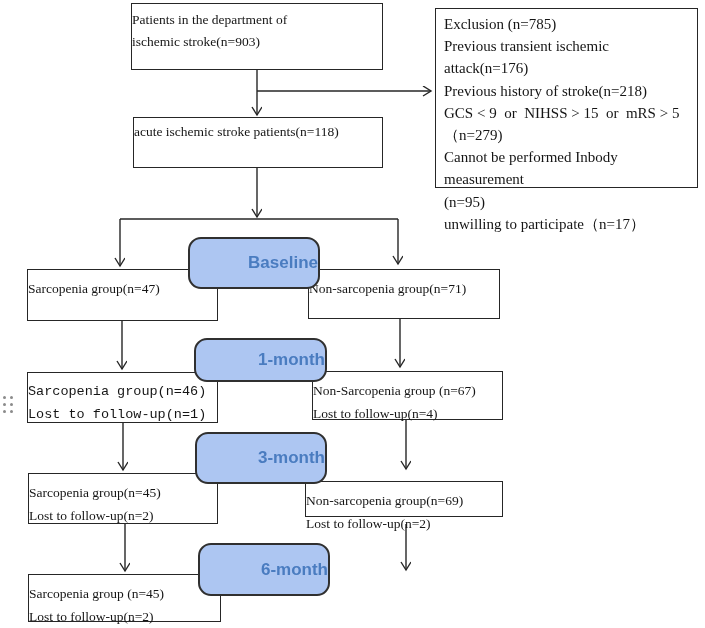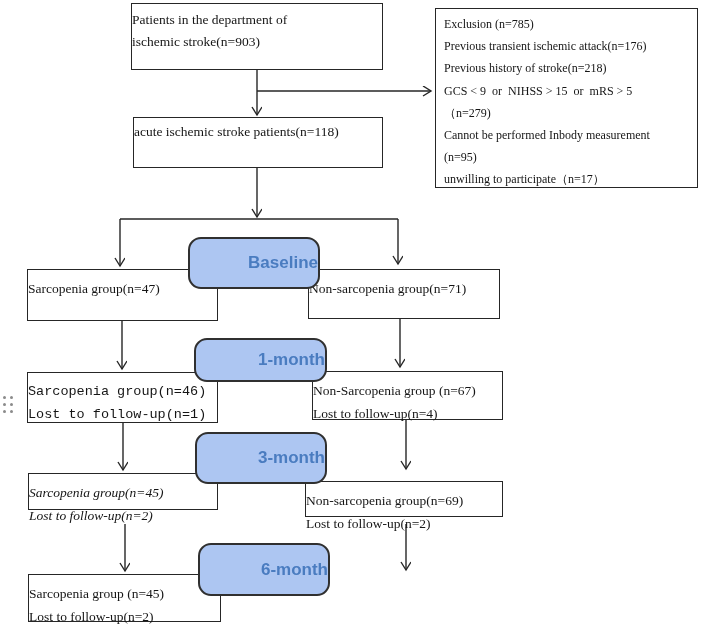--- a/index.html
+++ b/index.html
@@ -24,31 +24,31 @@
     color:#151515;
   }
   .box .bline { white-space:pre-wrap; }
 
   .top-box    { left:131px; top:3px;   width:252px; height:67px; padding-top:5px; line-height:22px; }
   .enroll-box { left:133px; top:117px; width:250px; height:51px; padding-top:2px; }
 
   .exclusion-box {
     left:435px; top:8px; width:263px; height:180px;
     text-align:left; padding:4px 8px 0 8px;
-    font-size:12px; line-height:22.2px;
+    font-size:15px; line-height:22.2px;
   }
   .exclusion-box .bline { display:block; white-space:pre-wrap; }
 
   .grp { padding-top:7px; }
 
   .g1L { left:27px;  top:269px; width:191px; height:52px; }
   .g1R { left:308px; top:269px; width:192px; height:50px; }
   .g2L { left:27px;  top:372px; width:191px; height:51px;font-family:Liberation Mono, monospace; }
   .g2R { left:312px; top:371px; width:191px; height:49px; }
-  .g3L { left:28px;  top:473px; width:190px; height:37px;font-style:italic; }
+  .g3L { left:28px;  top:473px; width:190px; height:51px; }
   .g3R { left:305px; top:481px; width:198px; height:36px; }
   .g4L { left:28px;  top:574px; width:193px; height:48px; }
   .g4R { left:310px; top:573px; width:195px; height:50px; }
 
   .pill {
     position:absolute; z-index:3;
     background:var(--pill-fill, #adc6f2);
     border:2px solid #303030;
     border-radius:13px;
     display:flex; align-items:center; justify-content:flex-end;

